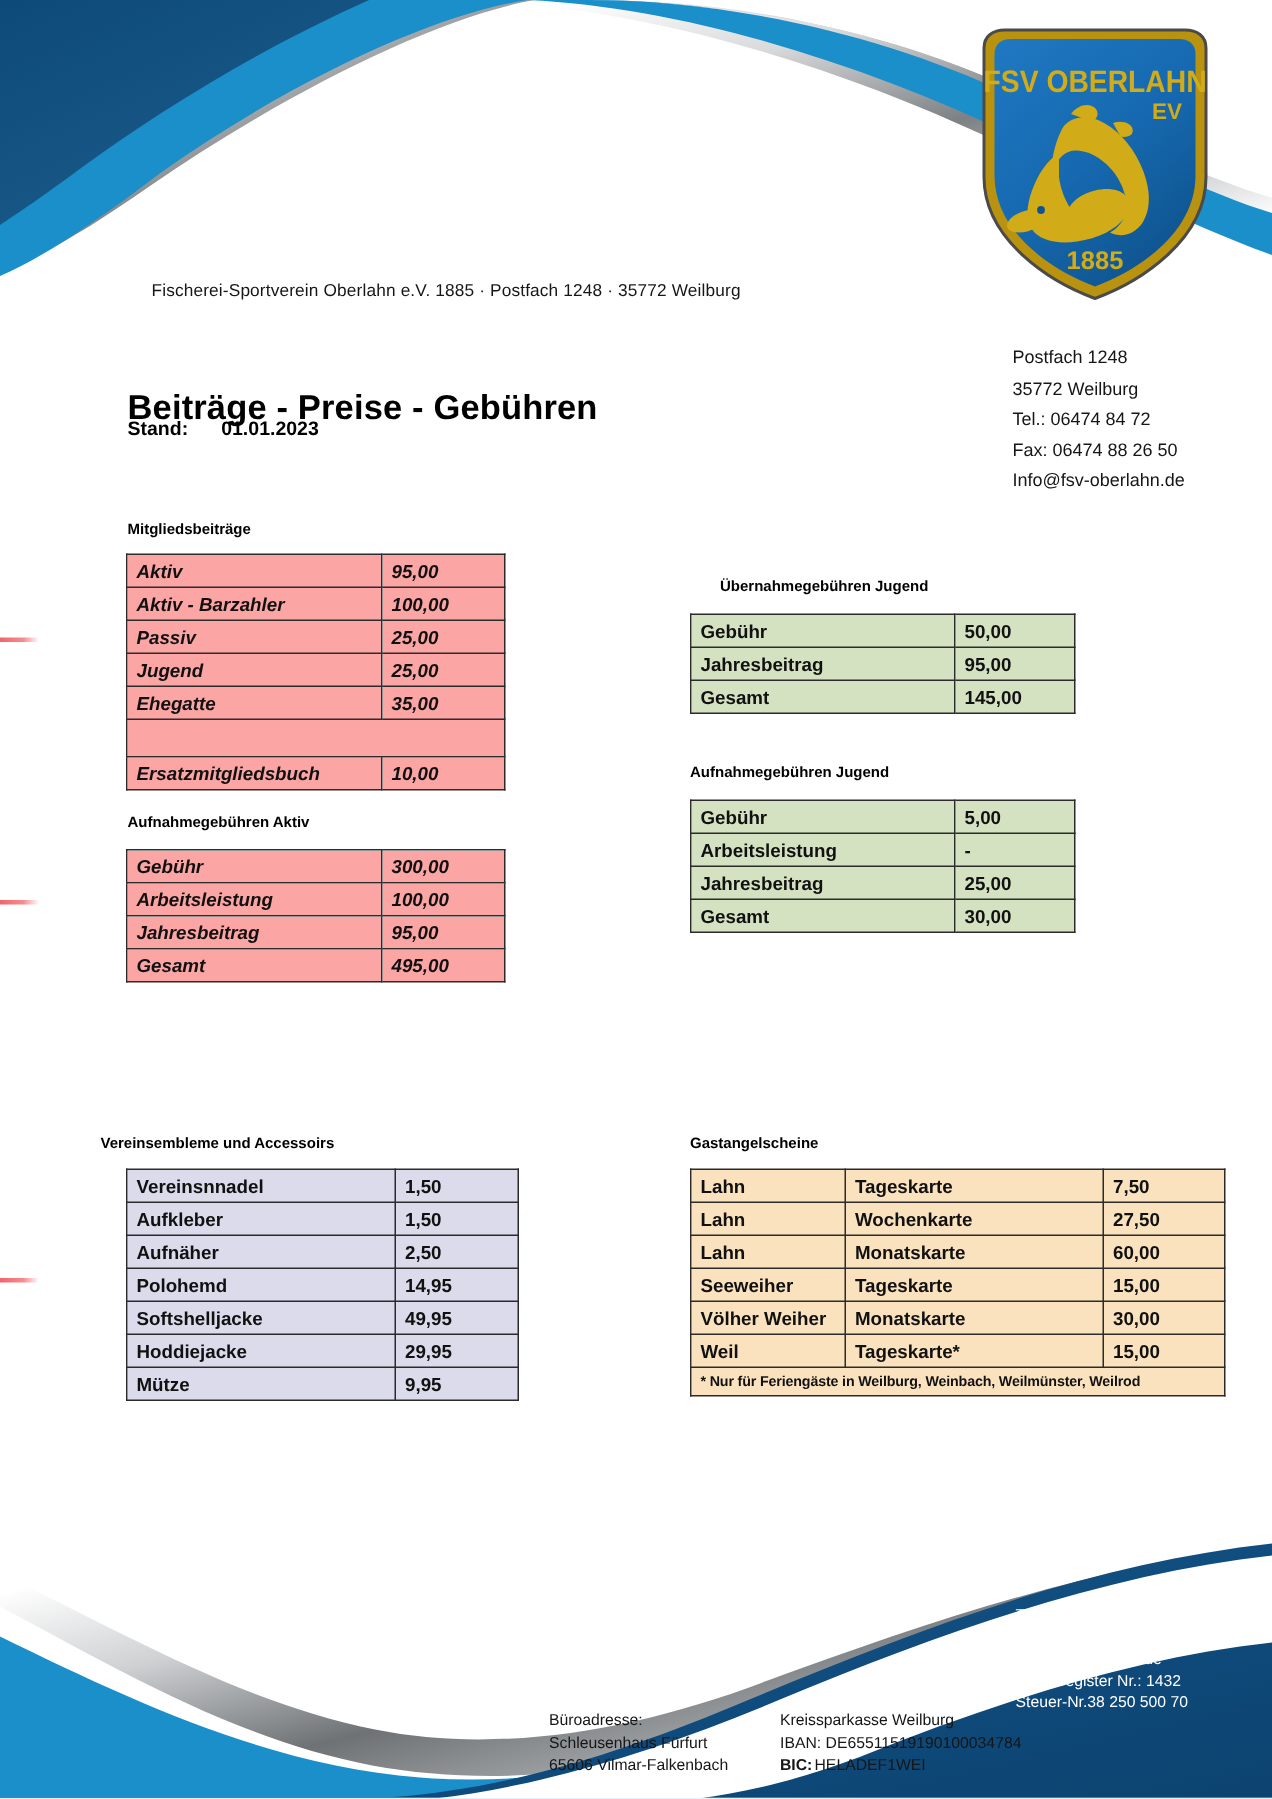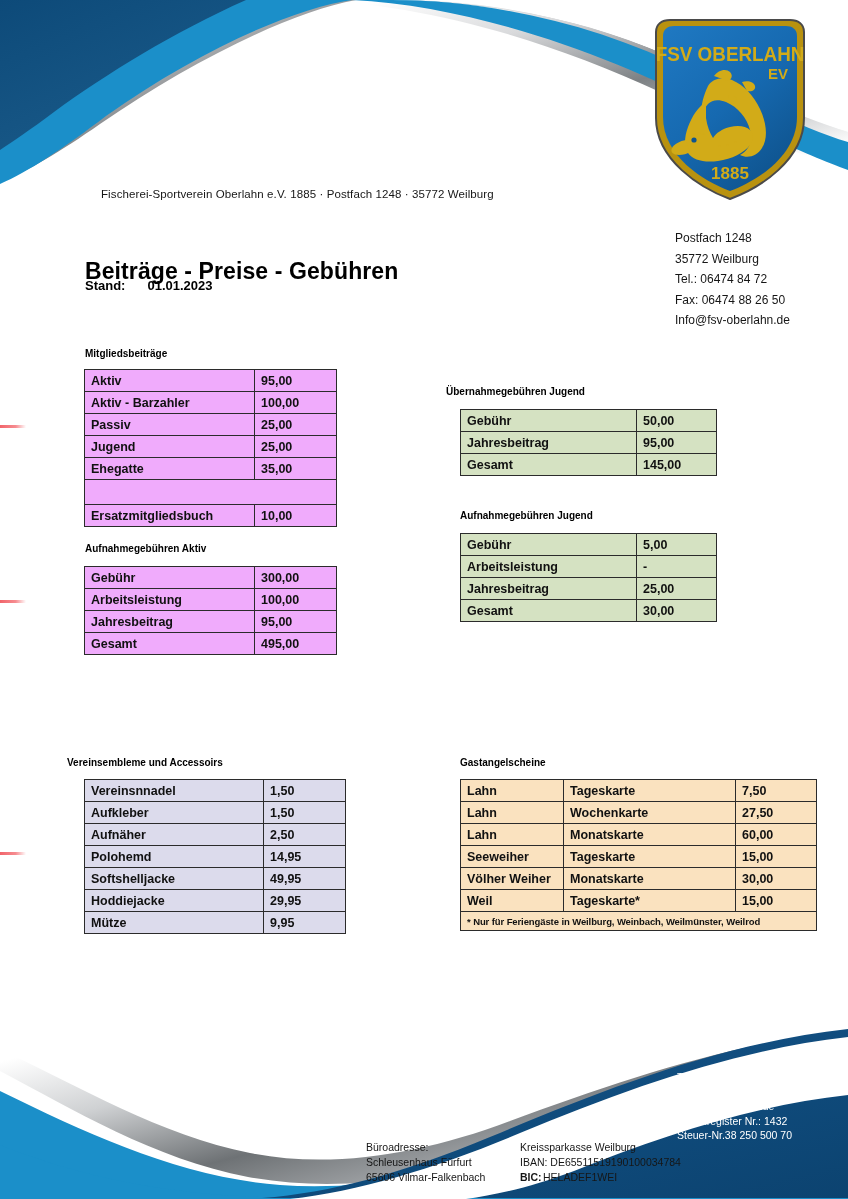--- a/index.html
+++ b/index.html
@@ -54,21 +54,21 @@
     padding:2px 6px;height:17px;line-height:16px;
     color:#111;
     overflow:hidden;white-space:nowrap;
   }
   table.price td.note{
     font-size:9.5px;font-weight:bold;letter-spacing:-.1px;height:14px;line-height:13px;
   }
   table.price td.blank{height:20px;}
 
   
-  .t-blue  td{background:#f0abfc;}
+  .t-blue  td{background:#fca5a5;font-style:italic;}
   .t-green td{background:#d5e2c2;}
   .t-purple td{background:#dcdbec;}
   .t-orange td{background:#fae2bf;}
 
   
   .redmark{position:absolute;left:0;width:26px;height:3px;
     background:linear-gradient(90deg,#f1646a 0%,#f68c90 60%,rgba(246,160,163,0) 100%);}
 
   
   .footer-contact{
@@ -205,21 +205,21 @@
   </div>
 
   <div class="redmark" style="top:425px;"></div>
   <div class="redmark" style="top:600px;"></div>
   <div class="redmark" style="top:852px;"></div>
 
   <div class="sec-head" style="left:85px;top:348px;">Mitgliedsbeiträge</div>
 
   <div class="sec-head" style="left:85px;top:543px;">Aufnahmegebühren Aktiv</div>
 
-  <div class="sec-head" style="left:446px;top:386px;">Übernahmegebühren Jugend</div>
+  <div class="sec-head" style="left:480px;top:386px;">Übernahmegebühren Jugend</div>
 
   <div class="sec-head" style="left:460px;top:510px;">Aufnahmegebühren Jugend</div>
 
   <div class="sec-head" style="left:67px;top:757px;">Vereinsembleme und Accessoirs</div>
 
   <div class="sec-head" style="left:460px;top:757px;">Gastangelscheine</div>
 
   <table class="price t-blue" style="left:84px;top:369px;width:252px;">
     <colgroup>
         <col style="width:170px">

